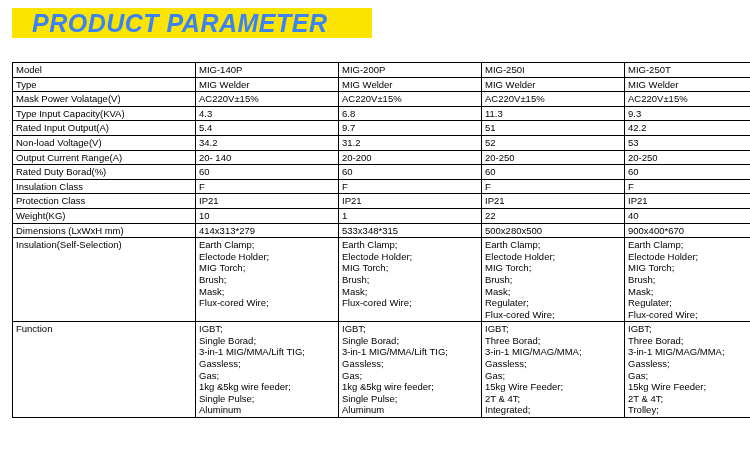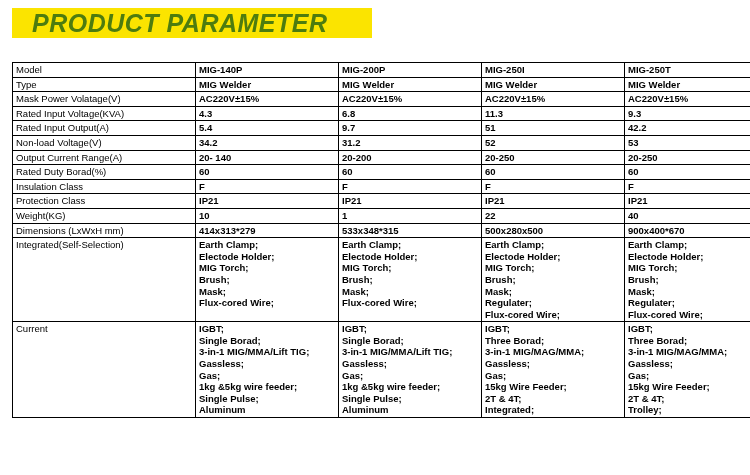--- a/index.html
+++ b/index.html
@@ -37,21 +37,21 @@
   .header-title {
     position: absolute;
     left: 32px;
     top: 8px;
     height: 30px;
     line-height: 30px;
     font-size: 25px;
     font-weight: bold;
     font-style: italic;
     letter-spacing: 0.5px;
-    color: #4d7c0f;
+    color: #3b82f6;
     font-family: "Liberation Sans", sans-serif;
     white-space: nowrap;
   }
   
   .table-wrap {
     position: absolute;
     left: 12px;
     top: 62px;
     width: 726px;
   }
@@ -69,21 +69,20 @@
     line-height: 11.6px;
     font-size: 9.5px;
     white-space: pre-line;
   }
   table.spec td.label {
     width: 176px;
     margin-left: 35px;
   }
   table.spec td.val {
     width: 136px;
-    font-weight: bold;
   }
   td.mid {
     vertical-align: middle;
   }
 </style>
 </head>
 <body>
 
 <div class="page">
 
@@ -114,21 +113,21 @@
 
         <tr>
           <td class="label">Mask Power Volatage(V)</td>
           <td class="val">AC220V±15%</td>
           <td class="val">AC220V±15%</td>
           <td class="val">AC220V±15%</td>
           <td class="val">AC220V±15%</td>
         </tr>
 
         <tr>
-          <td class="label">Rated Input Voltage(KVA)</td>
+          <td class="label">Type Input Capacity(KVA)</td>
           <td class="val">4.3</td>
           <td class="val">6.8</td>
           <td class="val">11.3</td>
           <td class="val">9.3</td>
         </tr>
 
         <tr>
           <td class="label">Rated Input Output(A)</td>
           <td class="val">5.4</td>
           <td class="val">9.7</td>
@@ -186,21 +185,21 @@
 
         <tr>
           <td class="label">Dimensions (LxWxH mm)</td>
           <td class="val">414x313*279</td>
           <td class="val">533x348*315</td>
           <td class="val">500x280x500</td>
           <td class="val">900x400*670</td>
         </tr>
 
         <tr>
-          <td class="label mid">Integrated(Self-Selection)</td>
+          <td class="label mid">Insulation(Self-Selection)</td>
           <td class="val">Earth Clamp;
 Electode Holder;
 MIG Torch;
 Brush;
 Mask;
 Flux-cored Wire;</td>
           <td class="val">Earth Clamp;
 Electode Holder;
 MIG Torch;
 Brush;
@@ -216,21 +215,21 @@
           <td class="val">Earth Clamp;
 Electode Holder;
 MIG Torch;
 Brush;
 Mask;
 Regulater;
 Flux-cored Wire;</td>
         </tr>
 
         <tr>
-          <td class="label mid">Current</td>
+          <td class="label mid">Function</td>
           <td class="val">IGBT;
 Single Borad;
 3-in-1 MIG/MMA/Lift TIG;
 Gassless;
 Gas;
 1kg &amp;5kg wire feeder;
 Single Pulse;
 Aluminum</td>
           <td class="val">IGBT;
 Single Borad;

